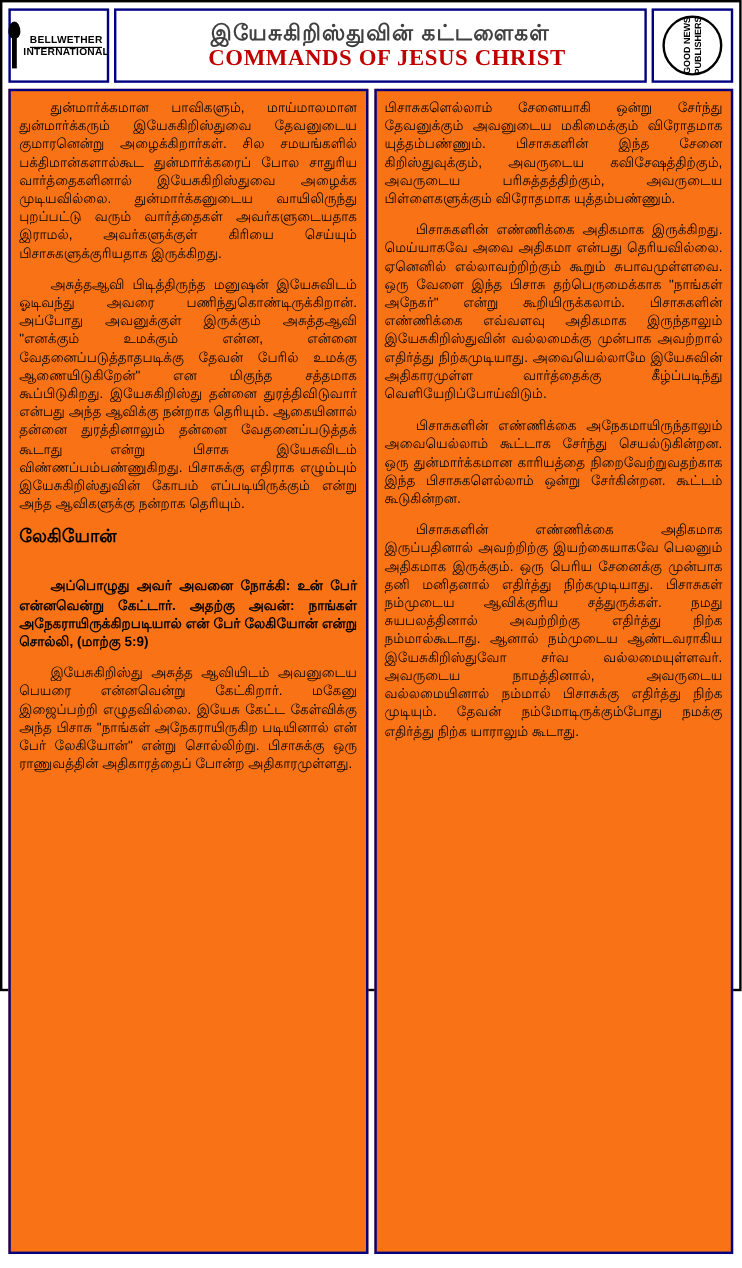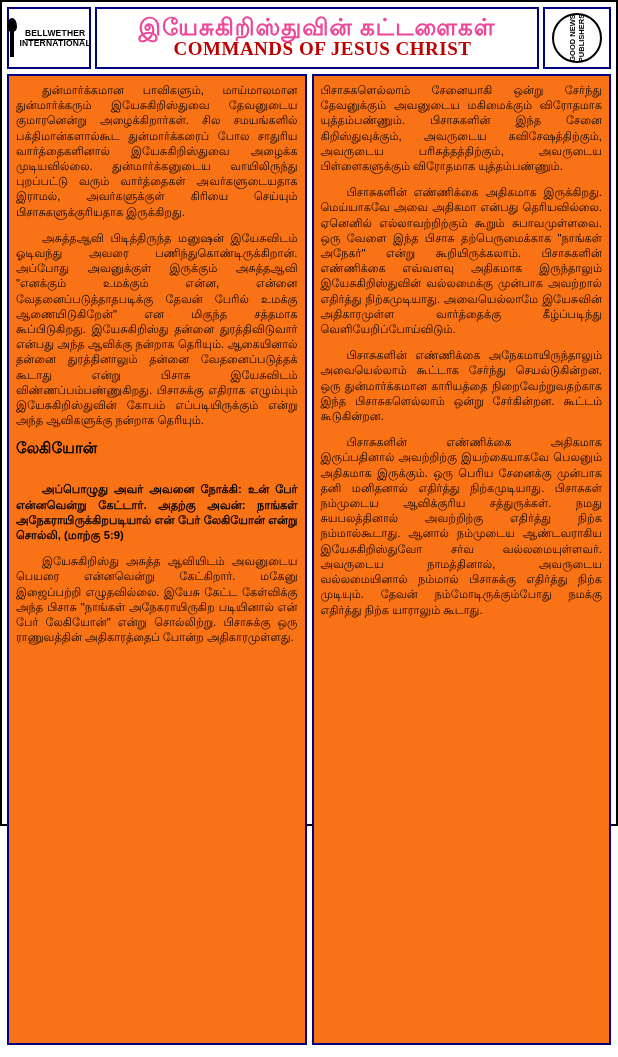--- a/index.html
+++ b/index.html
@@ -80,23 +80,23 @@
     flex: 1;
     border: 2px solid #000080;
     box-sizing: border-box;
     background: #ffffff;
     display: flex;
     flex-direction: column;
     align-items: center;
     justify-content: center;
   }
   .title-ta {
-    font-size: 23px;
-    font-weight: bold;
-    color: #ec4899;
+    font-size: 18px;
+    font-weight: bold;
+    color: #404040;
     letter-spacing: 1px;
     line-height: 22px;
     text-align: center;
   }
   .title-en {
     font-size: 19px;
     font-weight: bold;
     color: #c00000;
     font-family: "Liberation Serif", serif;
     line-height: 22px;

